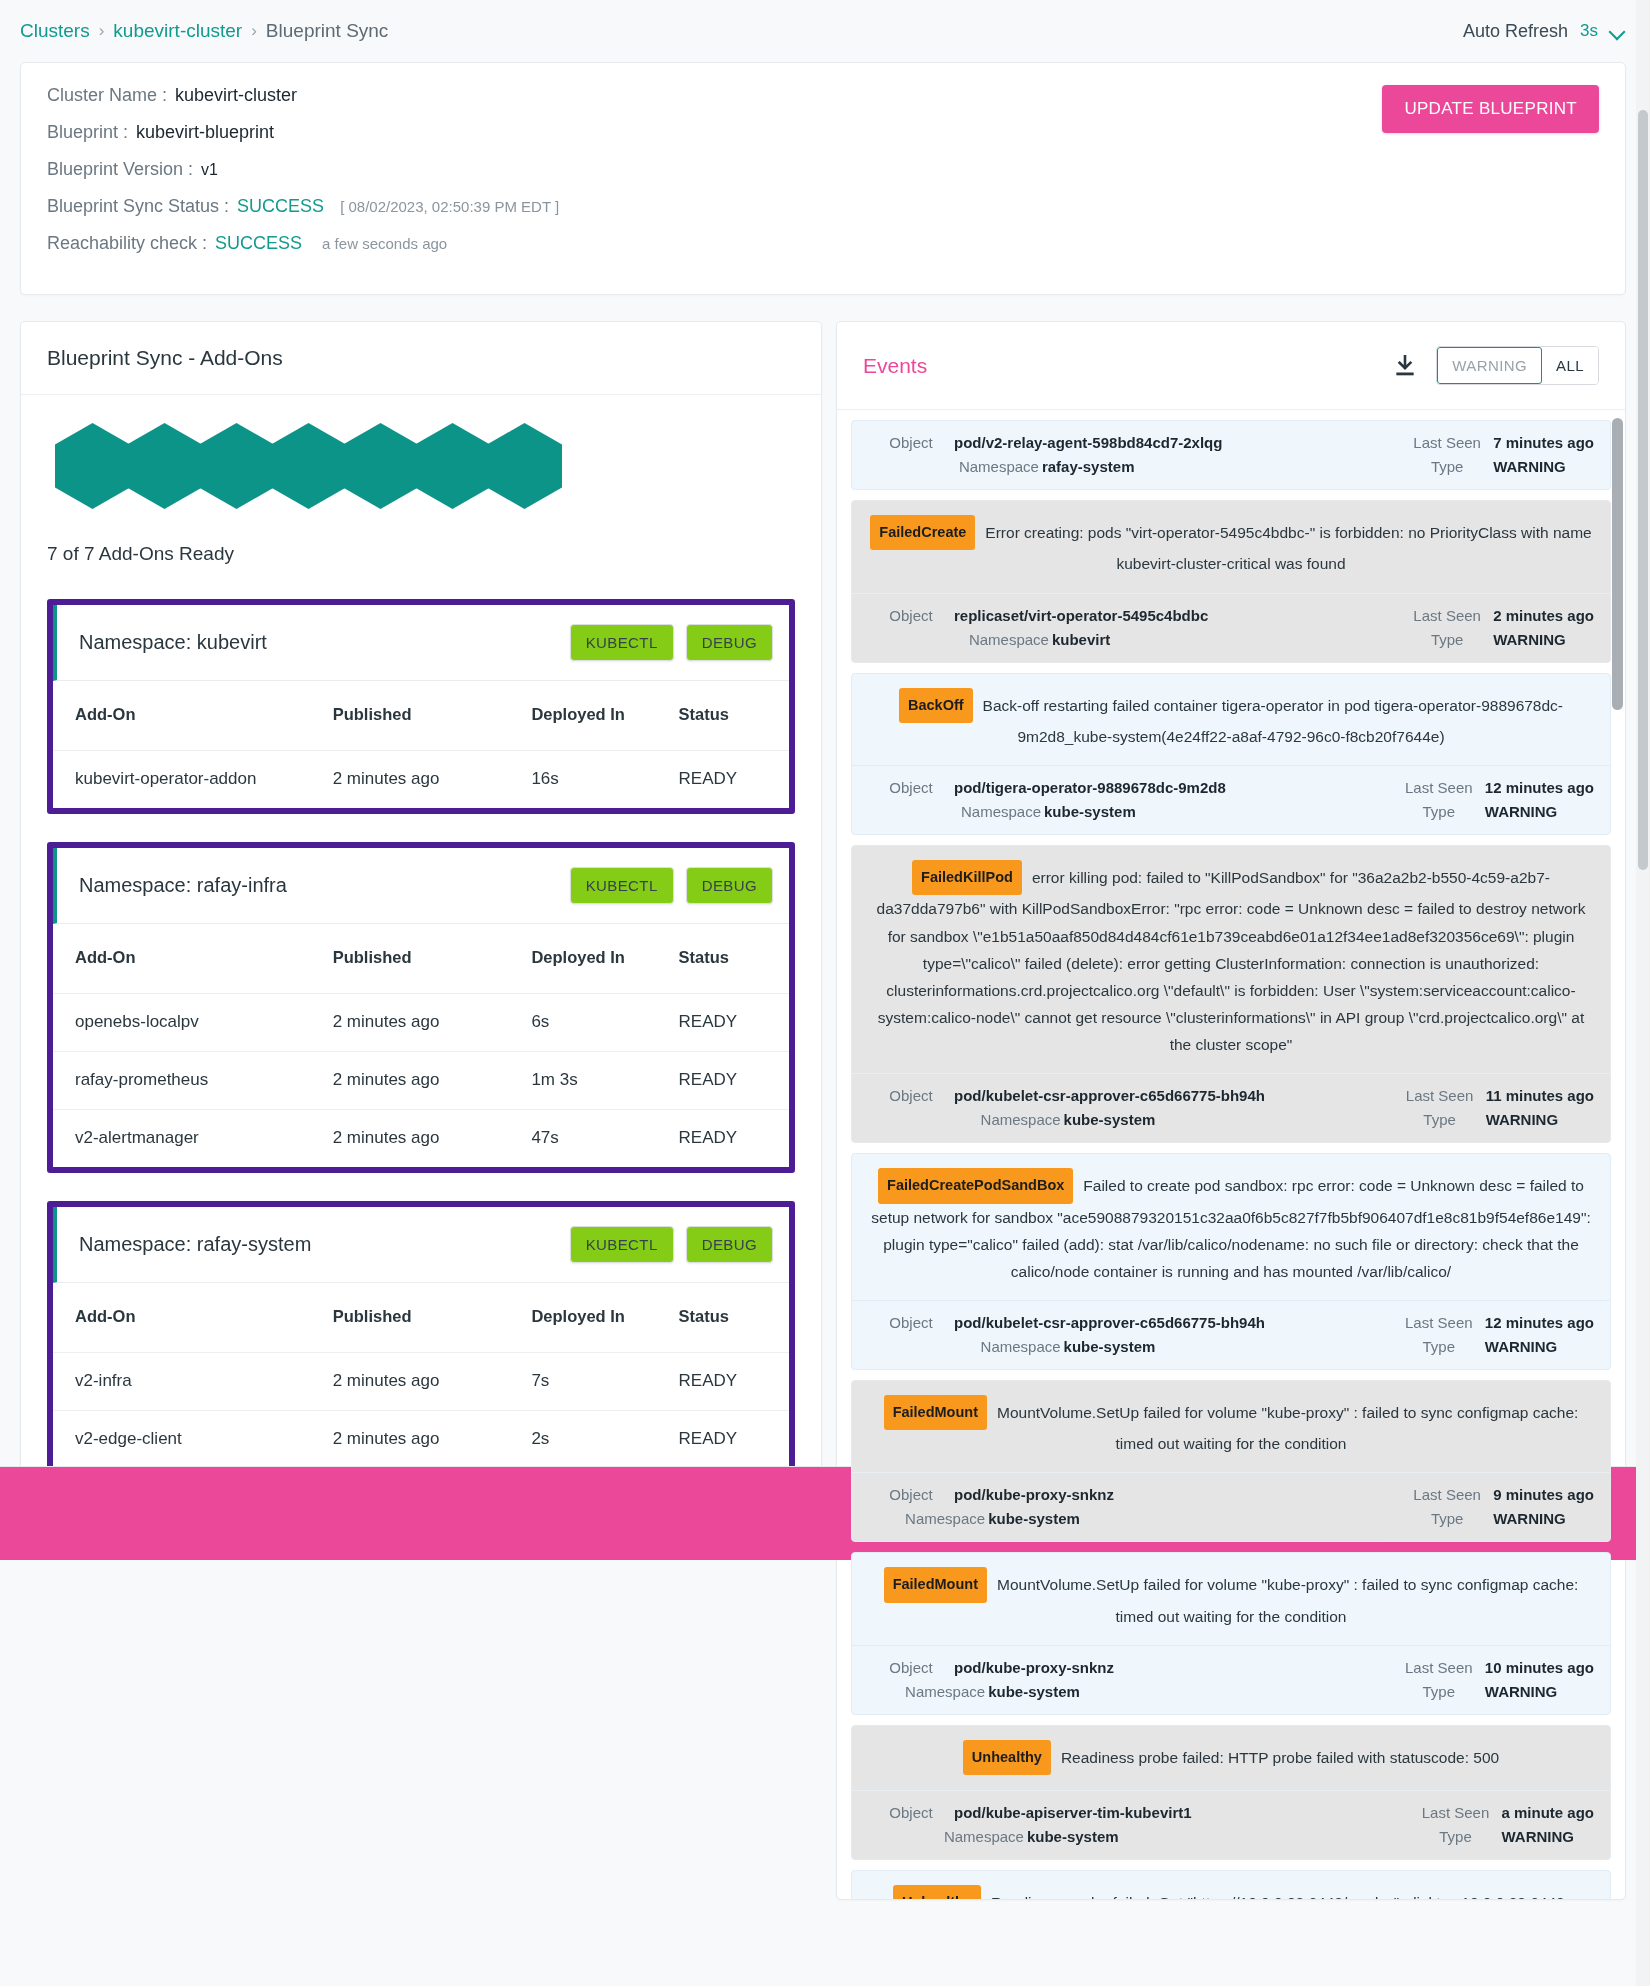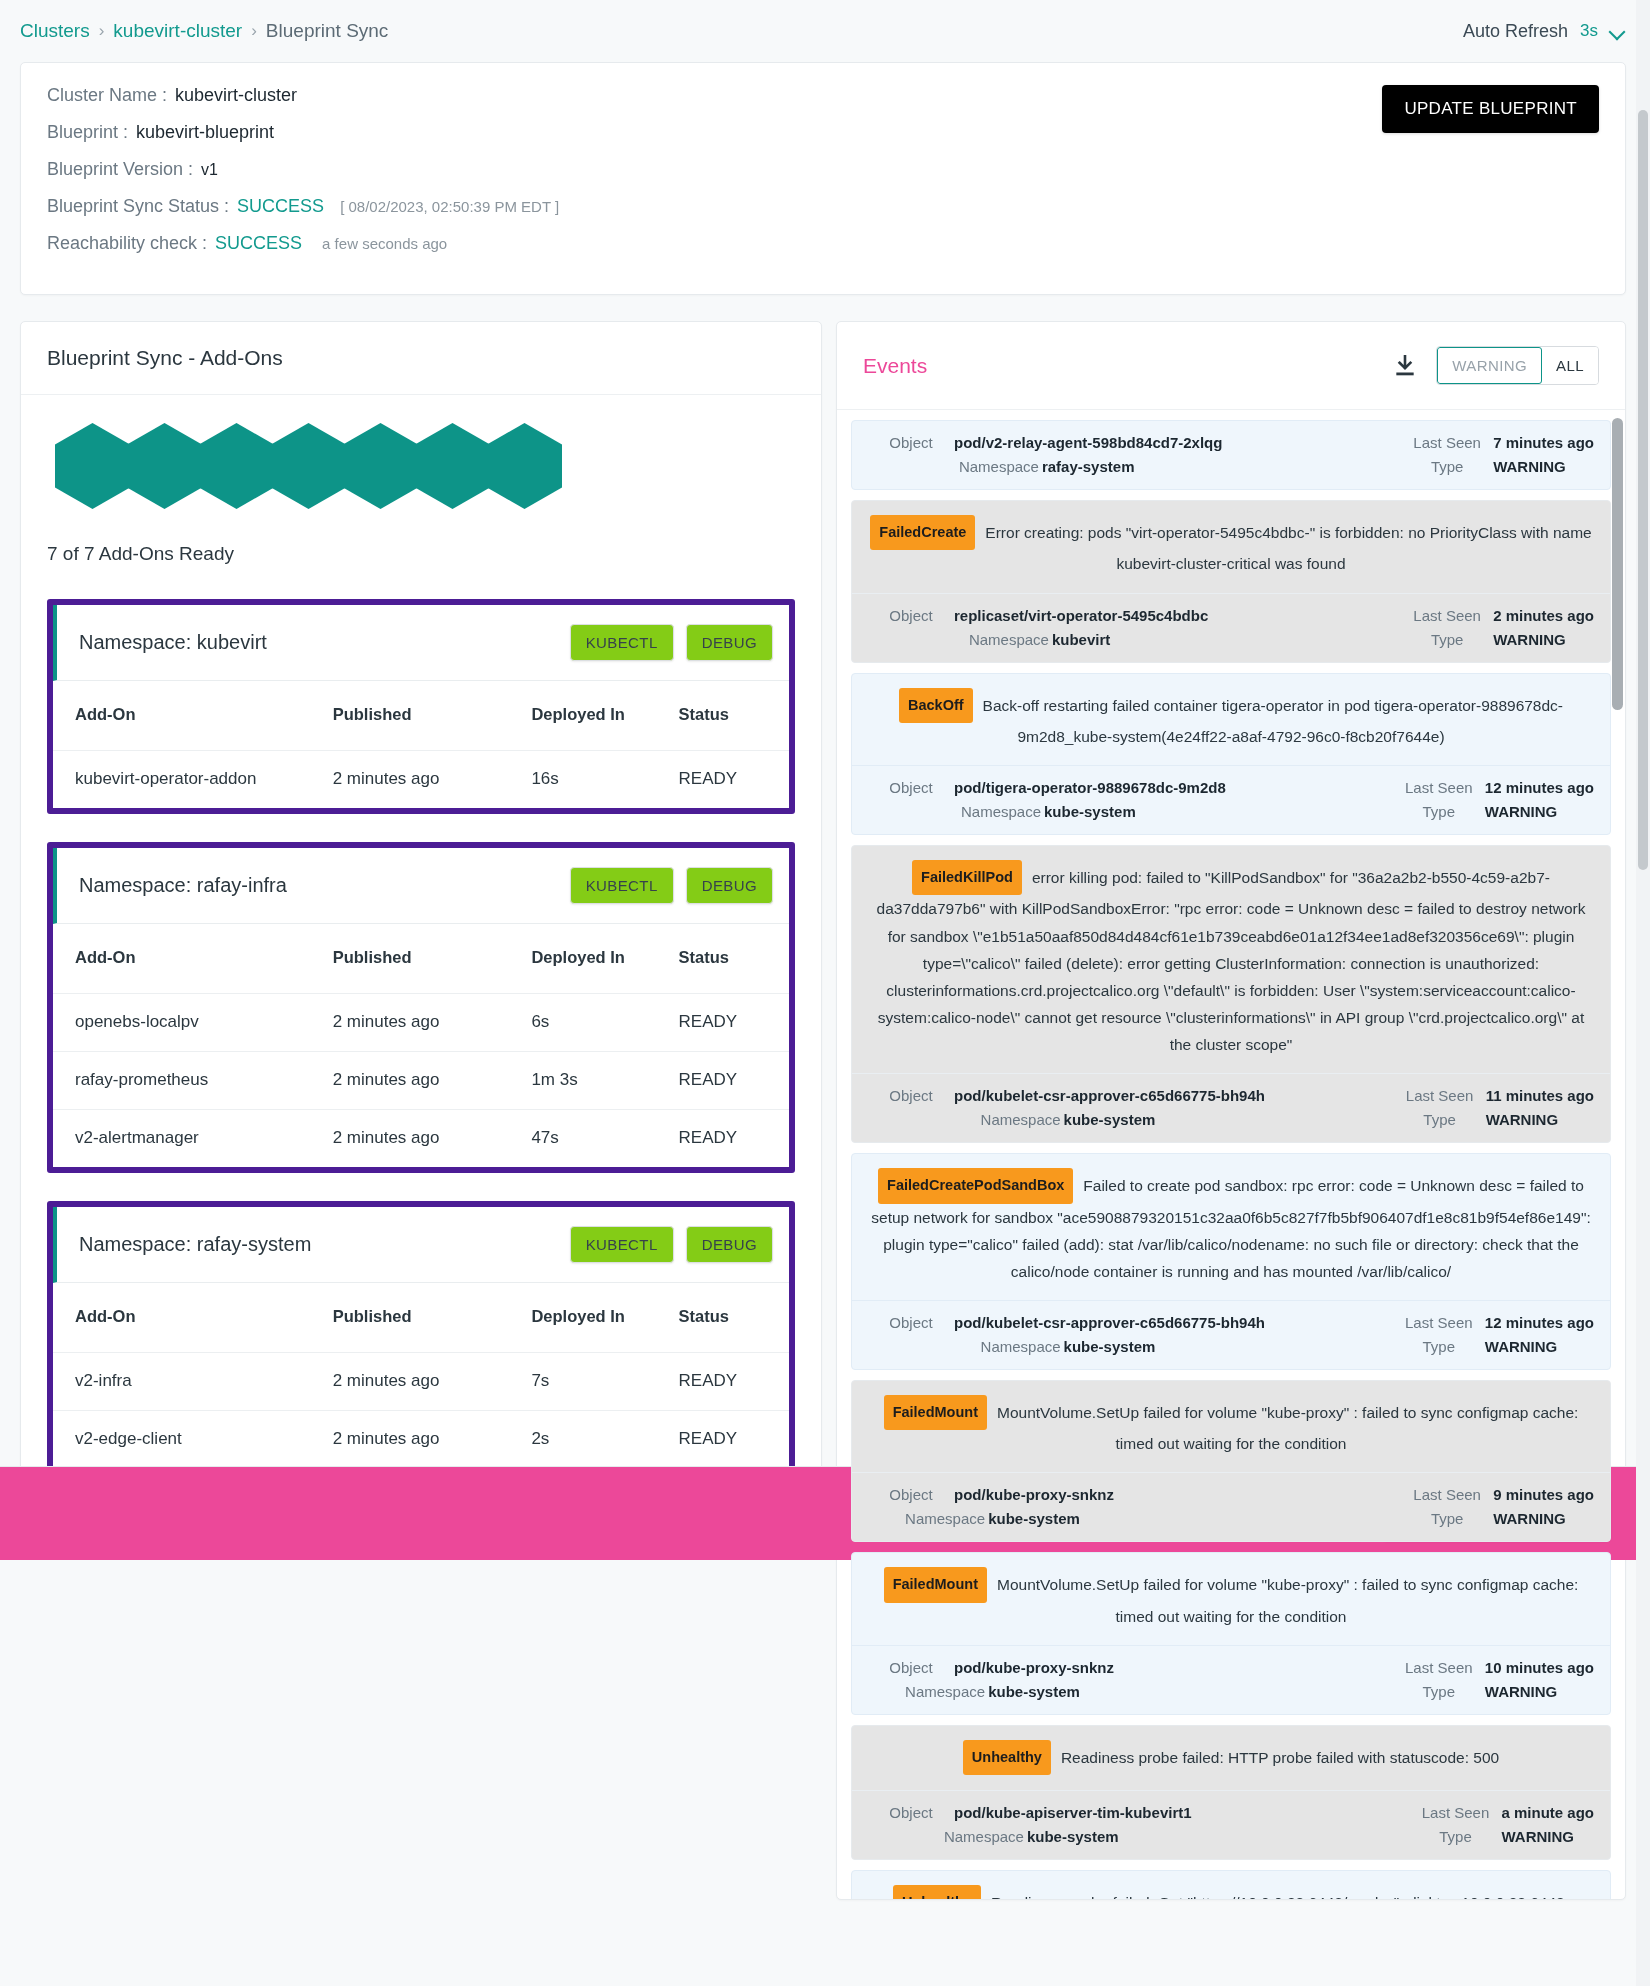--- a/index.html
+++ b/index.html
@@ -45,21 +45,21 @@
   .srow { display: flex; align-items: baseline; font-size: 18px; margin-bottom: 16px; }
   .srow:last-child { margin-bottom: 0; }
   .slabel { color: #6b7883; }
   .sval { color: #1c2730; margin-left: 8px; }
   .sval-sm { color: #1c2730; margin-left: 8px; font-size: 16px; }
   .sval-ok { color: #129a8e; margin-left: 8px; }
   .smeta { color: #8b959d; font-size: 15px; margin-left: 16px; }
   .smeta2 { color: #8b959d; font-size: 15px; margin-left: 20px; }
   .update-btn {
     position: absolute; right: 26px; top: 22px;
-    background: #000000; color: #fff; border: none; border-radius: 4px;
+    background: #ec4899; color: #fff; border: none; border-radius: 4px;
     font-family: inherit; font-size: 17px; letter-spacing: .3px;
     padding: 14px 22px; cursor: pointer;
     box-shadow: 0 1px 3px rgba(0,0,0,.15);
   }
 
   
   .cols { display: flex; gap: 14px; padding: 26px 24px 0 20px; flex: 1 1 auto; min-height: 0; }
 
   .panel {
     background: #fff; border: 1px solid #e6eaed; border-radius: 5px;

